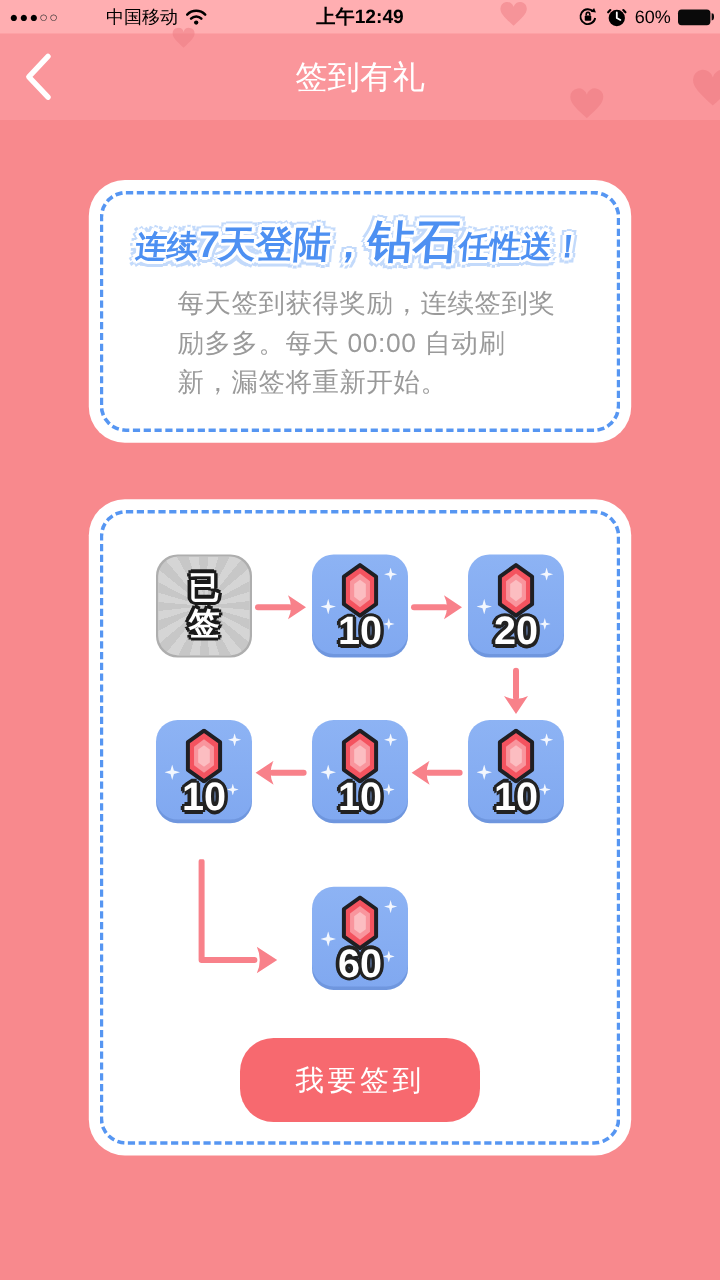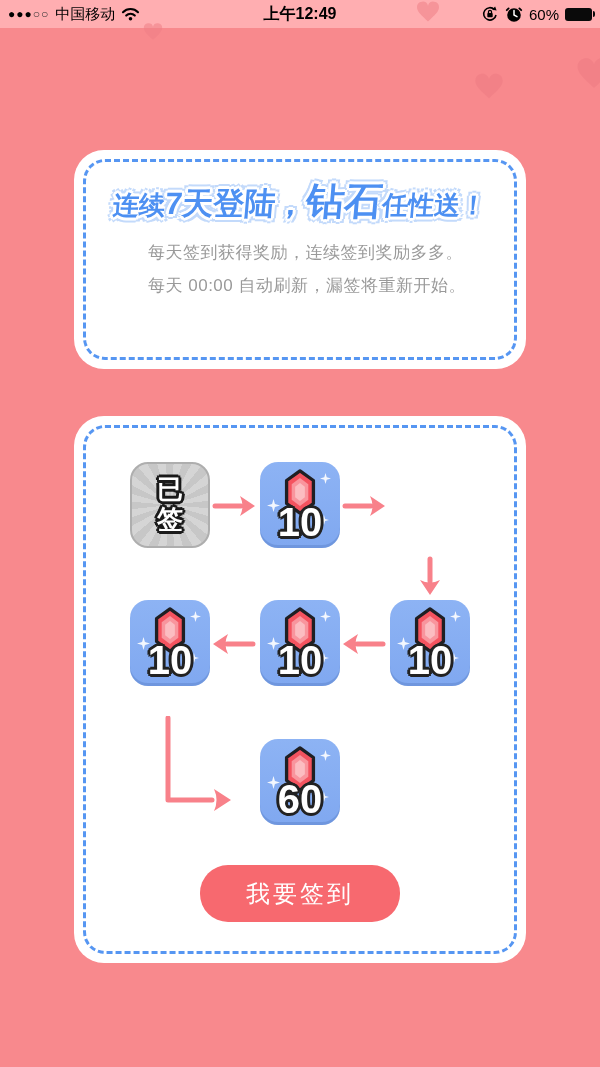--- a/index.html
+++ b/index.html
@@ -6,21 +6,21 @@
   .screen{position:relative;width:600px;height:1067px;margin:0 auto;overflow:hidden;
     background:#F8898D;font-family:"Liberation Sans","DejaVu Sans",sans-serif;}
 
   
   .statusbar{position:absolute;top:0;left:0;right:0;height:28px;background:#FFAEB1;
     display:flex;align-items:center;justify-content:space-between;padding:0 8px;
     font-size:15px;color:#000;z-index:6;box-sizing:border-box;}
   .sb-left,.sb-right{display:flex;align-items:center;gap:6px;}
   .sig-dots{font-size:12px;letter-spacing:1px;}
   .sig-dots .empty{color:#333;}
-  .carrier{font-size:15px;}
+  .carrier{font-size:15px;margin-left:33px;}
   .sb-time{position:absolute;left:50%;transform:translateX(-50%);font-weight:bold;font-size:16px;}
   .battery{position:relative;width:27px;height:13px;background:#0a0a0a;border-radius:3px;}
   .battery::after{content:"";position:absolute;right:-3px;top:3.5px;width:2.5px;height:6px;
     background:#0a0a0a;border-radius:0 2px 2px 0;}
 
   
   .navbar{position:absolute;top:28px;left:0;right:0;height:72px;background:#FA969B;z-index:5;}
   .nav-title{position:absolute;top:0;left:0;right:0;height:72px;line-height:72px;
     text-align:center;color:#fff;font-size:27px;}
   .back-btn{position:absolute;left:14px;top:14px;width:34px;height:44px;cursor:pointer;
@@ -35,49 +35,49 @@
   .intro-card{top:150px;height:219px;}
   .checkin-card{top:416px;height:547px;}
 
   .intro-title{position:absolute;top:26px;left:0;right:0;text-align:center;
     font-weight:bold;color:#4D90F2;white-space:nowrap;transform:skewX(-5deg);
     text-shadow:-2px -2px 0 #fff,2px -2px 0 #fff,-2px 2px 0 #fff,2px 2px 0 #fff,
       -3px 0 0 #fff,3px 0 0 #fff,0 -3px 0 #fff,0 3px 0 #fff,
       -5px 0 0 #C3DAFB,5px 0 0 #C3DAFB,0 5px 0 #C3DAFB,0 -5px 0 #C3DAFB,
       -4px 4px 0 #C3DAFB,4px 4px 0 #C3DAFB,-4px -4px 0 #C3DAFB,4px -4px 0 #C3DAFB;}
   .t-sm{font-size:26px;} .t-md{font-size:31px;} .t-lg{font-size:38px;}
-  .intro-desc{position:absolute;top:86px;left:74px;width:318px;font-size:17px;
+  .intro-desc{position:absolute;top:86px;left:74px;width:318px;font-size:22px;
     line-height:33px;color:#9A9A9A;letter-spacing:.5px;}
 
   
   .tile{position:absolute;width:80px;height:86px;border-radius:18px;}
   .tile.blue{background:linear-gradient(180deg,#8DB3F4,#80A8F0);
     box-shadow:inset 0 -3px 0 rgba(35,70,145,.18);}
   .tile.gray{background:repeating-conic-gradient(from 5deg at 50% 50%,
       #D5D5D5 0deg 11.25deg,#C7C7C7 11.25deg 22.5deg);
     border:2px solid #AEAEAE;box-sizing:border-box;}
   .gem{position:absolute;top:7px;left:50%;transform:translateX(-50%);}
   .num{position:absolute;bottom:3px;left:0;right:0;text-align:center;
-    font-size:40px;font-weight:bold;color:#fff;
+    font-size:33px;font-weight:bold;color:#fff;
     text-shadow:-2px -2px 0 #222,2px -2px 0 #222,-2px 2px 0 #222,2px 2px 0 #222,
       -3px 0 0 #222,3px 0 0 #222,0 -3px 0 #222,0 3px 0 #222;}
   .signed-label{position:absolute;top:50%;left:50%;transform:translate(-50%,-50%);
     width:1.15em;font-size:26px;font-weight:bold;color:#fff;line-height:1.15;text-align:center;
     text-shadow:-2px -2px 0 #1a1a1a,2px -2px 0 #1a1a1a,-2px 2px 0 #1a1a1a,2px 2px 0 #1a1a1a,
       -3px 0 0 #1a1a1a,3px 0 0 #1a1a1a,0 -3px 0 #1a1a1a,0 3px 0 #1a1a1a;}
   .sp{position:absolute;background:#fff;opacity:.9;
     clip-path:polygon(50% 0,61% 39%,100% 50%,61% 61%,50% 100%,39% 61%,0 50%,39% 39%);}
   .sp1{width:11px;height:11px;right:9px;top:11px;}
   .sp2{width:13px;height:13px;left:7px;top:37px;}
   .sp3{width:10px;height:10px;right:11px;top:53px;}
 
   .arrow{position:absolute;}
 
   
-  .signin-btn{position:absolute;left:126px;top:449px;width:200px;height:57px;
+  .signin-btn{position:absolute;left:126px;top:449px;width:200px;height:70px;
     border:none;border-radius:28px;background:#F7696F;color:#fff;font-size:24px;
     letter-spacing:3px;display:flex;align-items:center;justify-content:center;
     cursor:pointer;font-family:inherit;}
 </style>
 </head>
 <body>
 
 <div class="screen">
 
   <div class="statusbar">
@@ -101,20 +101,28 @@
       <svg width="18" height="18" viewBox="0 0 18 18">
         <circle cx="9" cy="10" r="6.8" fill="#000"></circle>
         <path d="M9 10 V5.4 M9 10 L12 11.6" stroke="#fff" stroke-width="1.5" stroke-linecap="round" fill="none"></path>
         <path d="M3.6 3.4 L1.8 5.2 M14.4 3.4 L16.2 5.2" stroke="#000" stroke-width="1.8" stroke-linecap="round"></path>
       </svg>
       <span>60%</span>
       <span class="battery"></span>
     </div>
   </div>
 
+  <div class="navbar">
+    <div class="nav-title">签到有礼</div>
+    <button class="back-btn">
+      <svg width="28" height="44" viewBox="0 0 28 44">
+        <path d="M23 5 L7 22 L23 39" stroke="#fff" stroke-width="4.5" fill="none" stroke-linecap="round" stroke-linejoin="round"></path>
+      </svg>
+    </button>
+  </div>
 
   <svg class="heart" style="left:143px;top:22px;" width="20" height="19" viewBox="0 0 24 22">
       <path d="M12 21 C5 14.5 1 11 1 6.8 A5.6 5.6 0 0 1 12 5.2 A5.6 5.6 0 0 1 23 6.8 C23 11 19 14.5 12 21 Z" fill="#EF7F86"></path>
     </svg>
   <svg class="heart" style="left:416px;top:0px;" width="24" height="23" viewBox="0 0 24 22">
       <path d="M12 21 C5 14.5 1 11 1 6.8 A5.6 5.6 0 0 1 12 5.2 A5.6 5.6 0 0 1 23 6.8 C23 11 19 14.5 12 21 Z" fill="#EF7F86"></path>
     </svg>
   <svg class="heart" style="left:474px;top:72px;" width="30" height="28" viewBox="0 0 24 22">
       <path d="M12 21 C5 14.5 1 11 1 6.8 A5.6 5.6 0 0 1 12 5.2 A5.6 5.6 0 0 1 23 6.8 C23 11 19 14.5 12 21 Z" fill="#EE7C83"></path>
     </svg>
@@ -152,20 +160,31 @@
       <span class="sp sp2"></span>
       <span class="sp sp3"></span>
       <div class="num">10</div>
     </div>
 
     <svg class="arrow" style="left:268px;top:77px;" width="44" height="26" viewBox="0 0 44 26">
       <path d="M3 13 H29" stroke="#F8818A" stroke-width="5" stroke-linecap="round" fill="none"></path>
       <path d="M28 3 L43 13 L28 23 Q33 13 28 3 Z" fill="#F8818A"></path>
     </svg>
 
+    <div class="tile blue" style="left:316px;top:46px;">
+      <svg class="gem" width="32" height="46" viewBox="0 0 24 36">
+        <polygon points="12,1.5 22.5,9 22.5,27 12,34.5 1.5,27 1.5,9" fill="#F4535F" stroke="#1F1F23" stroke-width="2.6" stroke-linejoin="round"></polygon>
+        <polygon points="12,7 18.5,12 18.5,24 12,29 5.5,24 5.5,12" fill="#F9959D"></polygon>
+        <polygon points="12,11 15.8,13.8 15.8,22.2 12,25 8.2,22.2 8.2,13.8" fill="#FCBDC1"></polygon>
+      </svg>
+      <span class="sp sp1"></span>
+      <span class="sp sp2"></span>
+      <span class="sp sp3"></span>
+      <div class="num">20</div>
+    </div>
 
     <svg class="arrow" style="left:343px;top:140px;" width="26" height="40" viewBox="0 0 26 40">
       <path d="M13 3 V25" stroke="#F8818A" stroke-width="5" stroke-linecap="round" fill="none"></path>
       <path d="M3 24 L13 39 L23 24 Q13 29 3 24 Z" fill="#F8818A"></path>
     </svg>
 
     <div class="tile blue" style="left:56px;top:184px;">
       <svg class="gem" width="32" height="46" viewBox="0 0 24 36">
         <polygon points="12,1.5 22.5,9 22.5,27 12,34.5 1.5,27 1.5,9" fill="#F4535F" stroke="#1F1F23" stroke-width="2.6" stroke-linejoin="round"></polygon>
         <polygon points="12,7 18.5,12 18.5,24 12,29 5.5,24 5.5,12" fill="#F9959D"></polygon>

